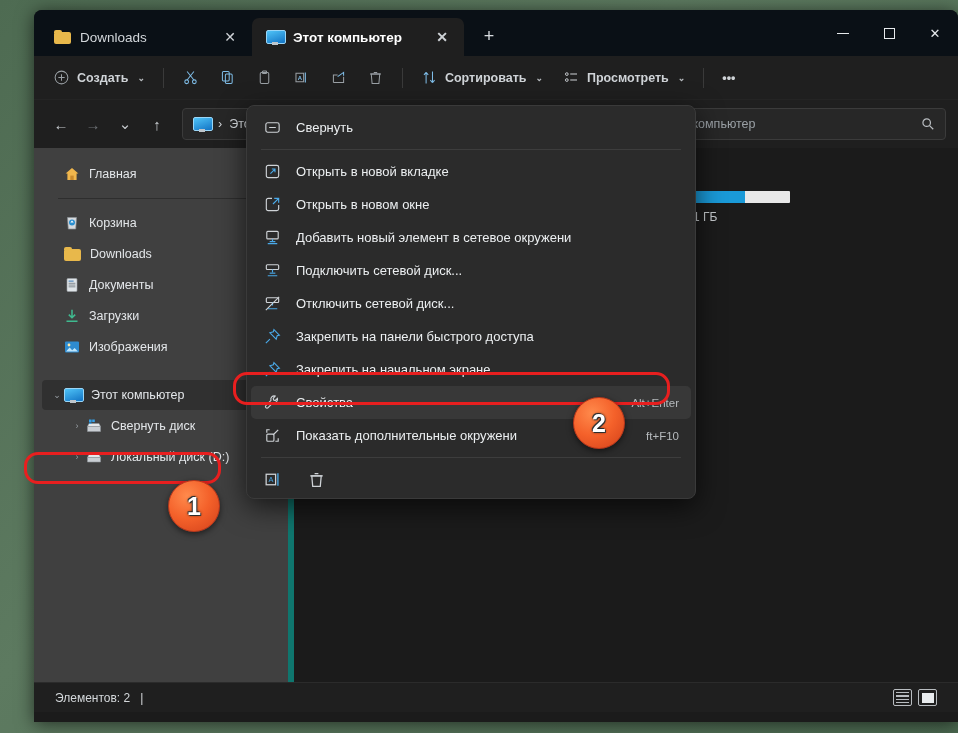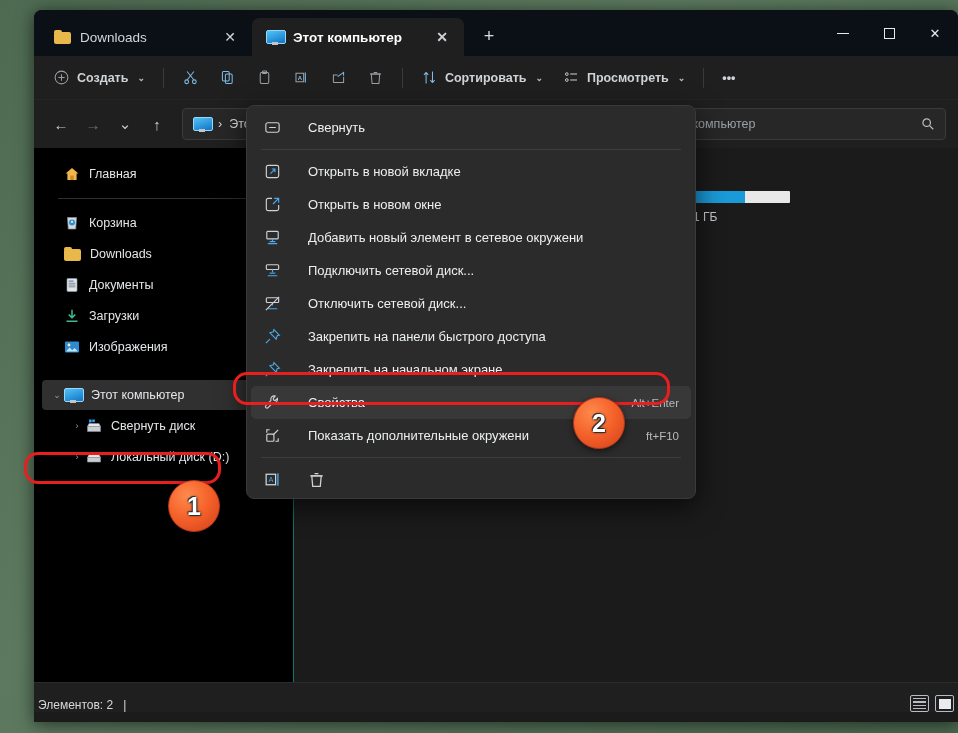--- a/index.html
+++ b/index.html
@@ -122,23 +122,23 @@
   }
   .searchbox {
     width: 286px; height:32px; margin-left:8px;
     background:#272727; border:1px solid #3b3b3b; border-radius:4px;
     display:flex; align-items:center; padding:0 10px;
     color:#9aa0a5; font-size:12.5px; justify-content:space-between;
   }
   
   .body { display:flex; height: 534px; background:#1b1b1b; }
   .sidebar {
-    width: 260px; background:#000000; padding-top:10px;
+    width: 260px; background:#404040; padding-top:10px;
     position:relative; flex:none;
-    border-right: 1px solid #0f766e;
+    border-right: 6px solid #0f766e;
   }
   .nav-item {
     height: 30px; display:flex; align-items:center; gap:9px;
     margin: 1px 8px; padding-left: 22px; border-radius:4px;
     color:#e3e6e9; font-size:12.5px; position:relative;
   }
   .nav-item.child { padding-left: 44px; }
   .nav-item.selected { background:#303030; }
   .nav-chevron {
     position:absolute; left:8px; width:14px; text-align:center;
@@ -154,39 +154,39 @@
   }
   .drive-name { margin-bottom:7px; white-space:nowrap; }
   .bar {
     width: 136px; height: 12px; background:#e8e8e8; border-radius:1px; overflow:hidden;
   }
   .bar > i { display:block; height:100%; background:#1a9ad8; }
   .drive-sub { margin-top:7px; color:#c8cccf; font-size:12px; white-space:nowrap; }
   
   .statusbar {
     height: 30px; background:#1f1f1f; border-top:1px solid #2b2b2b;
-    display:flex; align-items:flex-end; justify-content:space-between;
-    padding: 0 4px; color:#d4d8db; font-size:12px;
+    display:flex; align-items:center; justify-content:space-between;
+    padding: 0 21px; color:#d4d8db; font-size:12px;
   }
   .status-left { display:flex; align-items:center; gap:10px; }
   .view-toggles { display:flex; gap:6px; align-items:center; }
   .vt { width:19px; height:17px; border:1px solid #b9bdc1; border-radius:2px;
         display:flex; flex-direction:column; justify-content:center; gap:2px; padding:2px;}
   .vt i { display:block; height:1.5px; background:#b9bdc1; }
   .vt.large { justify-content:center; align-items:center; padding:2px; }
   .vt.large i { width:12px; height:10px; background:#e9ecee; border:0; }
   
   .ctxmenu {
     position:absolute; left:212px; top:95px; width:450px;
     background:#2b2b2b; border:1px solid #3a3a3a; border-radius:8px;
     box-shadow: 0 8px 28px rgba(0,0,0,.65);
     padding: 5px 4px 4px 4px; z-index: 40;
   }
   .mi {
-    height: 33px; display:flex; align-items:center; gap:26px;
+    height: 33px; display:flex; align-items:center; gap:14px;
     padding: 0 12px 0 12px; border-radius:5px;
     color:#eceff1; font-size:13px; position:relative;
   }
   .mi .mi-label { flex:1; white-space:nowrap; overflow:hidden; }
   .mi .mi-accel { color:#b6babd; font-size:11.5px; }
   .mi.hl { background:#383838; }
   .mi-ico { width:19px; height:19px; flex:none; display:block; }
   .menu-sep { height:1px; background:#3d3d3d; margin:5px 10px; }
   .menu-iconrow { display:flex; gap:22px; padding: 6px 12px 4px 12px; }
   .menu-iconrow .mi-ico { width:21px; height:21px; }

